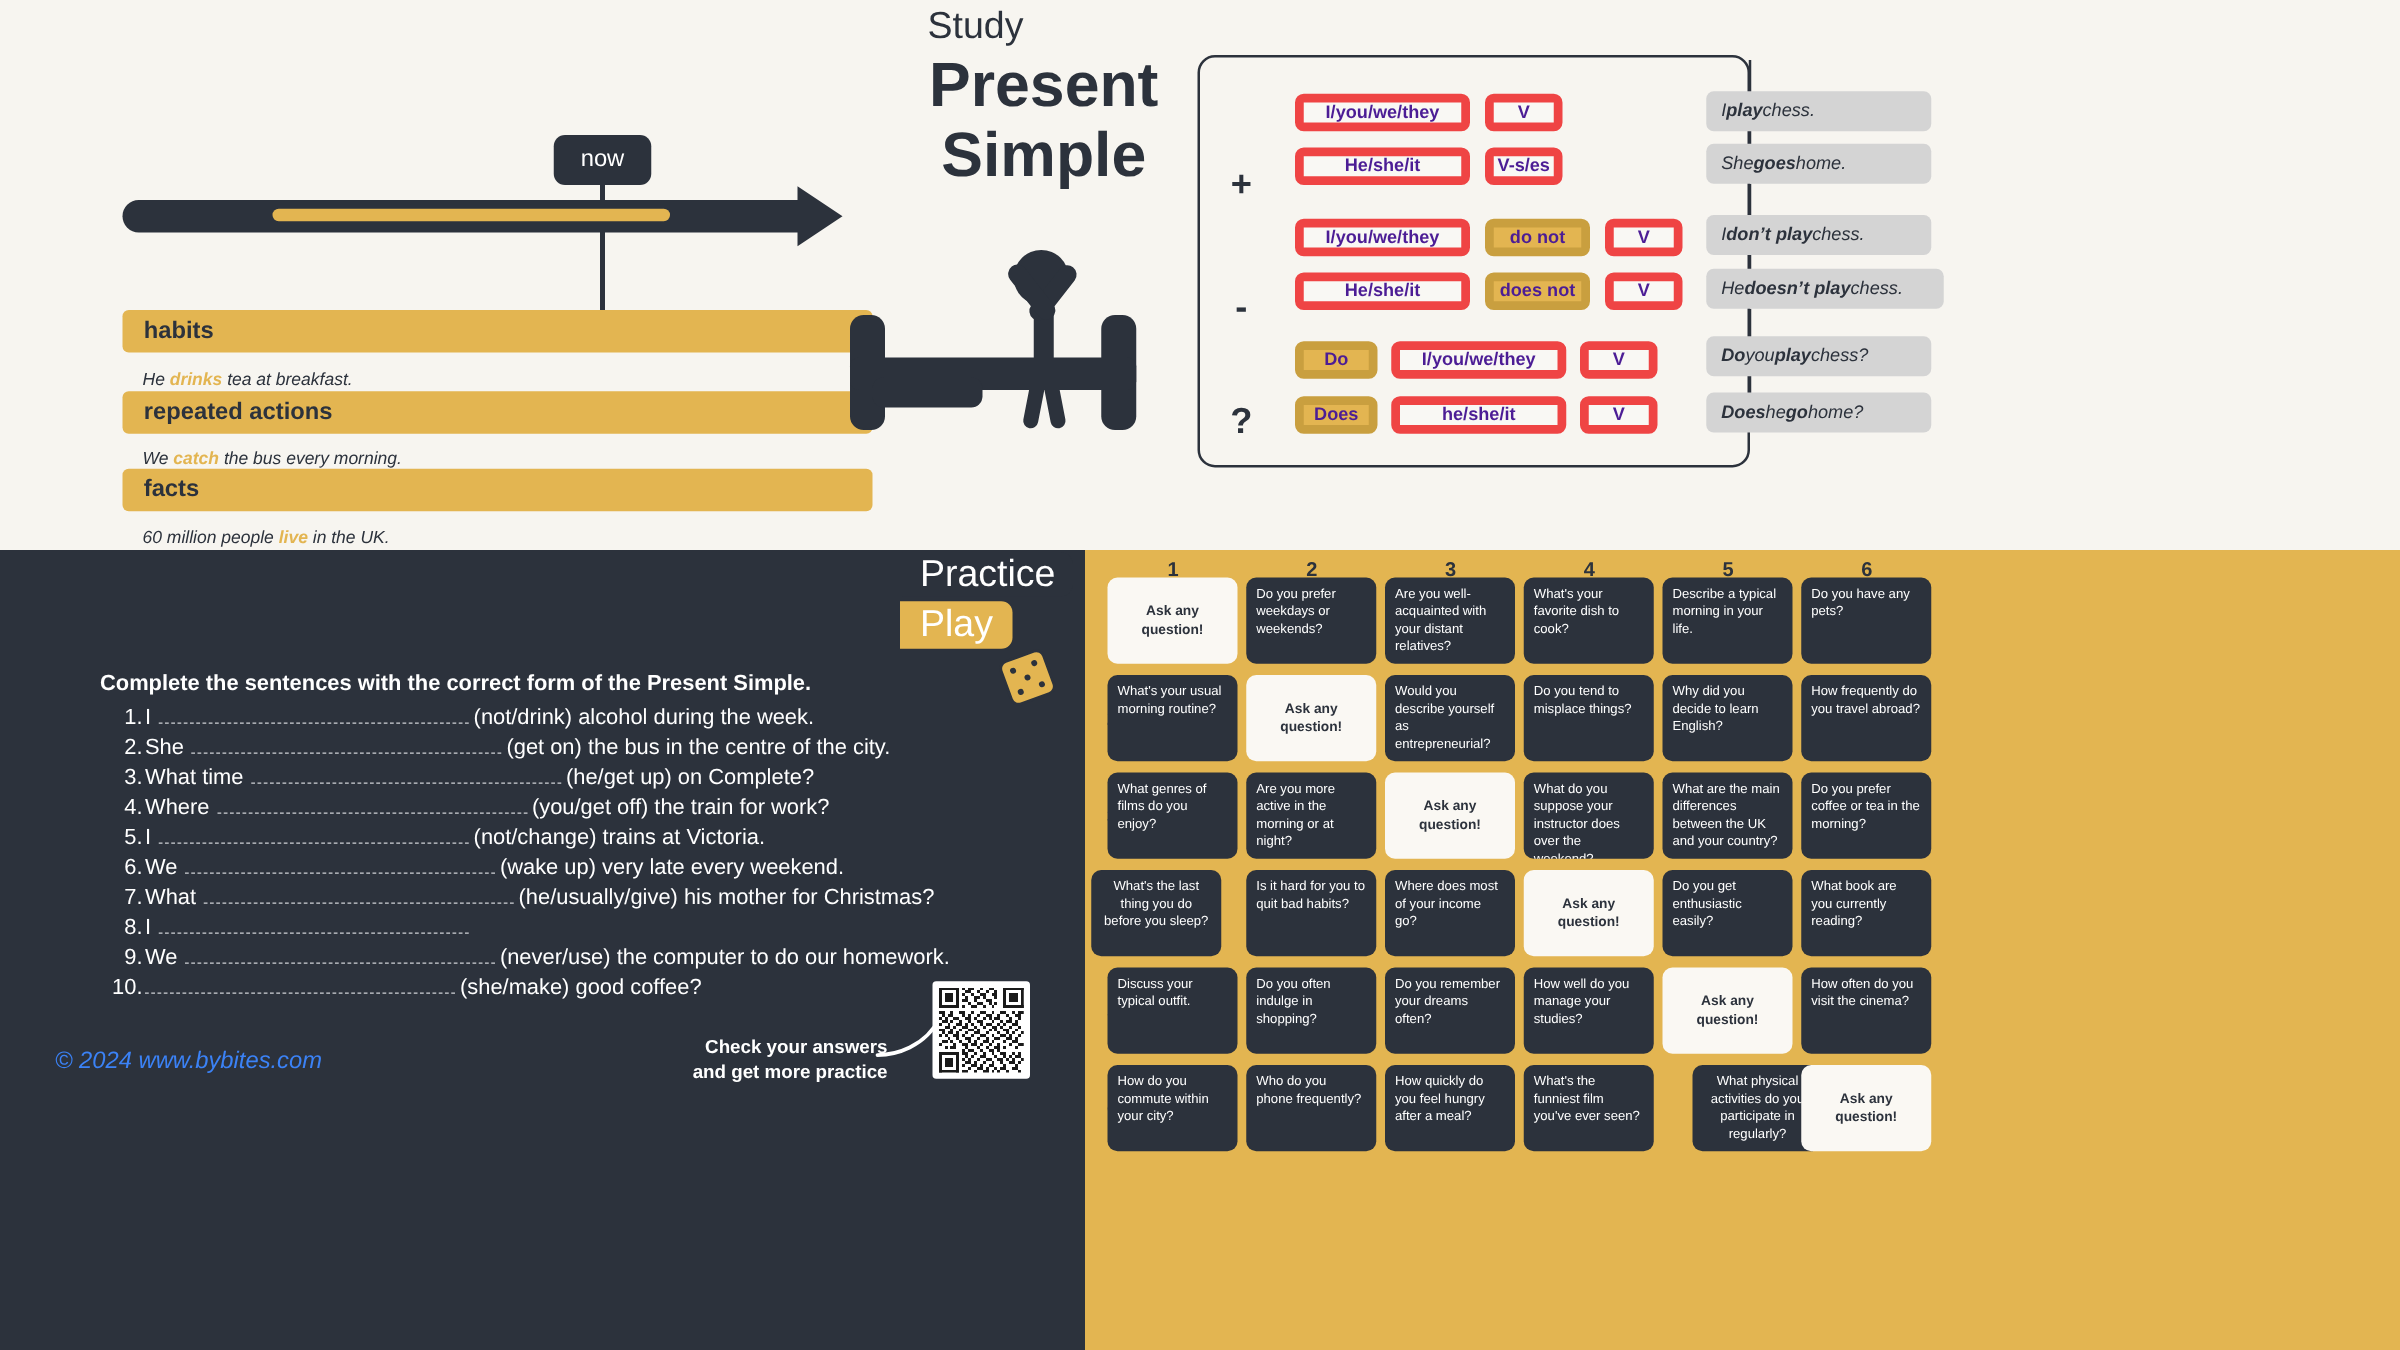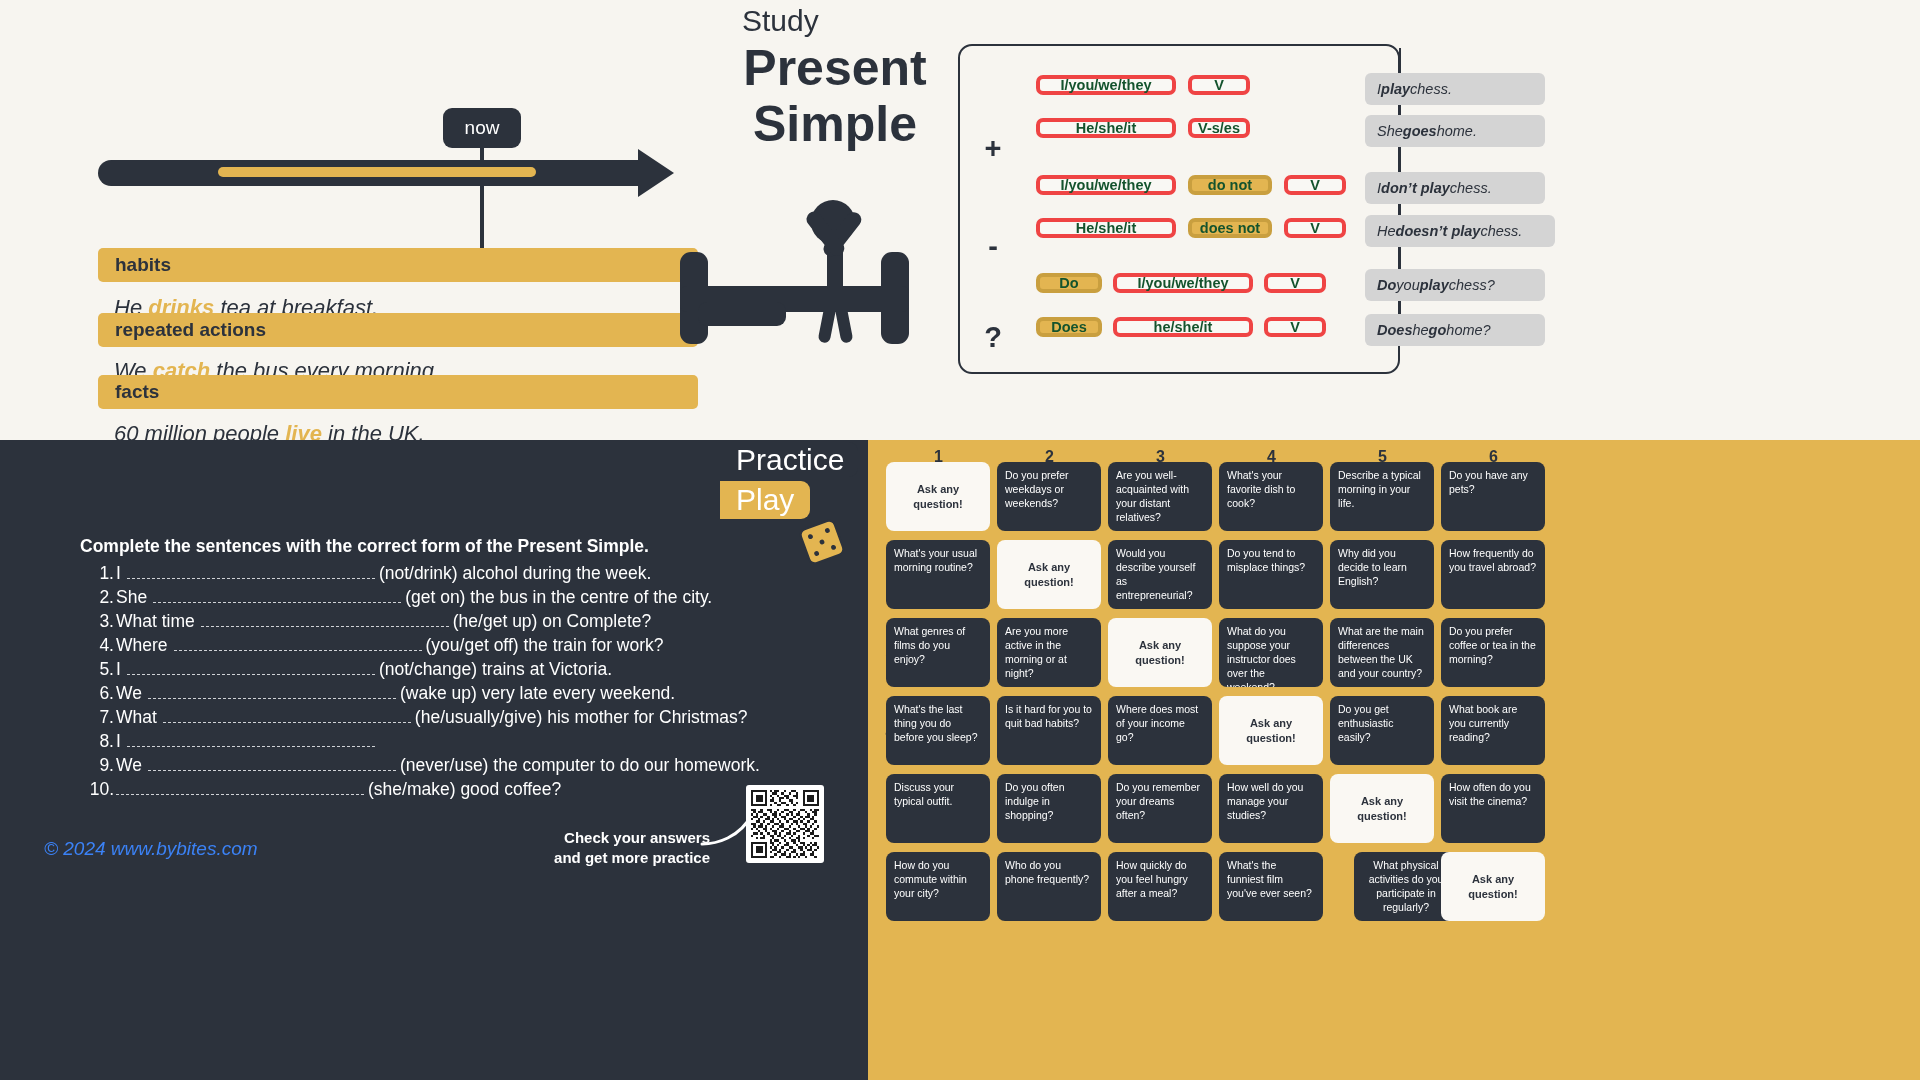--- a/index.html
+++ b/index.html
@@ -35,42 +35,42 @@
     position:absolute; left:120px; top:59px; width:318px; height:10px;
     background:#e3b551; border-radius:5px;
   }
   .use-band {
     position:absolute; left:0; width:600px; height:34px;
     background:#e3b551; border-radius:5px;
     display:flex; align-items:center; padding-left:17px;
     font-weight:bold; font-size:19px; color:#2c323c;
   }
   .use-ex {
-    position:absolute; left:16px; font-style:italic; font-size:22px; color:#2c323c;
+    position:absolute; left:16px; font-style:italic; font-size:14px; color:#2c323c;
   }
   .use-ex b { color:#e3b551; font-style:italic; font-weight:bold; }
 
   
   #title-block { position:absolute; left:700px; top:40px; width:270px; text-align:center; }
   #title-block .t { font-size:50px; font-weight:bold; color:#2c323c; line-height:1.12; }
   #bed-illustration { position:absolute; left:672px; top:190px; width:320px; height:180px; }
 
   
   #grammar-card {
     position:absolute; left:958px; top:44px; width:442px; height:330px;
     border:2.5px solid #2c323c; border-radius:14px; background:#f7f5f0;
   }
   .g-sign {
     position:absolute; font-size:29px; font-weight:bold; color:#2c323c;
     width:30px; text-align:center;
   }
   .chip {
-    position:absolute; height:20px; border:4px solid #ef4444; border-radius:7px;
+    position:absolute; height:30px; border:7px solid #ef4444; border-radius:7px;
     background:#f9f8f4; display:flex; align-items:center; justify-content:center;
-    font-size:14.5px; font-weight:bold; color:#14532d; white-space:nowrap;
+    font-size:14.5px; font-weight:bold; color:#4c1d95; white-space:nowrap;
   }
   .chip.gold { background:#e3b551; border-color:#c99f3f; }
   .ex-box {
     position:absolute; left:1365px; height:32px; width:180px;
     background:#d4d4d4; border-radius:6px; display:flex; align-items:center;
     padding-left:12px; font-style:italic; font-size:14.5px; color:#2c323c; white-space:nowrap;
   }
   .ex-box b { font-weight:bold; font-style:italic; }
   .ex-connector { position:absolute; left:1399px; width:2px; background:#2c323c; }
   #lbl-study {
@@ -601,21 +601,21 @@
       <div class="q-cell" style="left: 240px; top: 100px;">Would you describe yourself as entrepreneurial?</div>
       <div class="q-cell" style="left: 351px; top: 100px;">Do you tend to misplace things?</div>
       <div class="q-cell" style="left: 462px; top: 100px;">Why did you decide to learn English?</div>
       <div class="q-cell" style="left: 573px; top: 100px;">How frequently do you travel abroad?</div>
       <div class="q-cell" style="left: 18px; top: 178px;">What genres of films do you enjoy?</div>
       <div class="q-cell" style="left: 129px; top: 178px;">Are you more active in the morning or at night?</div>
       <div class="q-cell free" style="left: 240px; top: 178px;">Ask any question!</div>
       <div class="q-cell" style="left: 351px; top: 178px;">What do you suppose your instructor does over the weekend?</div>
       <div class="q-cell" style="left: 462px; top: 178px;">What are the main differences between the UK and your country?</div>
       <div class="q-cell" style="left: 573px; top: 178px;">Do you prefer coffee or tea in the morning?</div>
-      <div class="q-cell" style="left: 18px; top: 256px;">What's the last thing you do before you sleep?</div>
+      <div class="q-cell" style="left: 5px; top: 256px; text-align: center;">What's the last thing you do before you sleep?</div>
       <div class="q-cell" style="left: 129px; top: 256px;">Is it hard for you to quit bad habits?</div>
       <div class="q-cell" style="left: 240px; top: 256px;">Where does most of your income go?</div>
       <div class="q-cell free" style="left: 351px; top: 256px;">Ask any question!</div>
       <div class="q-cell" style="left: 462px; top: 256px;">Do you get enthusiastic easily?</div>
       <div class="q-cell" style="left: 573px; top: 256px;">What book are you currently reading?</div>
       <div class="q-cell" style="left: 18px; top: 334px;">Discuss your typical outfit.</div>
       <div class="q-cell" style="left: 129px; top: 334px;">Do you often indulge in shopping?</div>
       <div class="q-cell" style="left: 240px; top: 334px;">Do you remember your dreams often?</div>
       <div class="q-cell" style="left: 351px; top: 334px;">How well do you manage your studies?</div>
       <div class="q-cell free" style="left: 462px; top: 334px;">Ask any question!</div>

